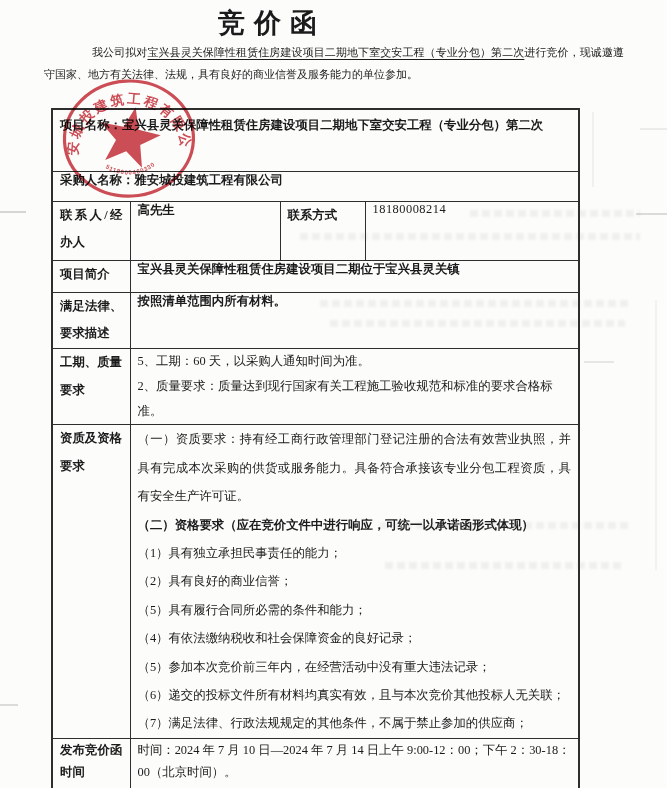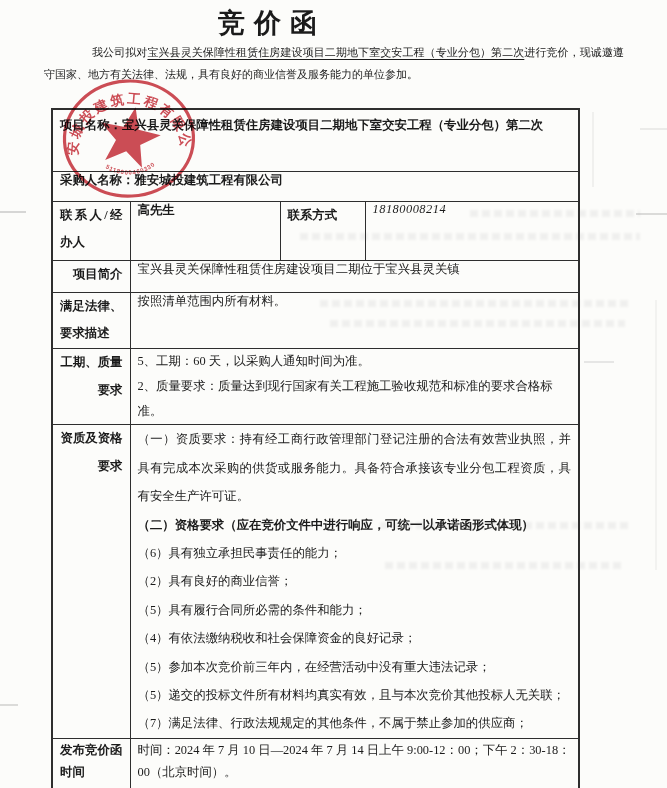--- a/index.html
+++ b/index.html
@@ -40,28 +40,28 @@
     vertical-align:top;
     padding:0 7px;
     font-size:12.4px;
   }
   table.doc-table{border:2px solid var(--border);}
   .label-cell{
     font-weight:bold;font-size:13px;
     text-align:justify;line-height:2.25;
     padding:6px 5px 6px 6px;
   }
-  .lc-center{text-align:right;}
+  .lc-center{text-align:left;}
   .lc-middle{vertical-align:middle;}
   .lc-tight{line-height:1.78;}
   .r1-cell{font-weight:bold;font-size:13.4px;line-height:30px;padding:7px 8px;}
   .r2-cell{font-weight:bold;font-size:13.2px;padding-top:5px;}
   .name-cell{font-weight:bold;font-size:13px;padding-top:7px;}
-  .phone-cell{font-size:13px;padding-top:8px;letter-spacing:.5px;font-style:italic;}
-  .bold-val{font-weight:normal;font-size:12.8px;padding-top:6px;}
+  .phone-cell{font-size:13px;padding-top:8px;letter-spacing:.5px;}
+  .bold-val{font-weight:bold;font-size:12.8px;padding-top:6px;}
   .sched-cell{line-height:25px;padding-top:6px;}
   .qual-cell{line-height:28.4px;padding:9px 10px 0 10px;}
   .qual-cell p{margin:0;text-align:justify;}
   .qual-cell .q-bold{font-weight:bold;}
   .time-cell{line-height:22px;padding-top:5px;font-size:12.6px;}
 
   
   .stamp{
     position:absolute;left:62px;top:78px;width:136px;height:123px;
     mix-blend-mode:multiply;opacity:.88;
@@ -123,26 +123,26 @@
     <td colspan="3" class="sched-cell">
       <div>5、工期：60 天，以采购人通知时间为准。</div>
       <div>2、质量要求：质量达到现行国家有关工程施工验收规范和标准的要求合格标准。</div>
     </td>
   </tr>
   <tr style="height:312px">
     <td class="label-cell lc-center lc-middle">资质及资格要求</td>
     <td colspan="3" class="qual-cell">
       <p>（一）资质要求：持有经工商行政管理部门登记注册的合法有效营业执照，并具有完成本次采购的供货或服务能力。具备符合承接该专业分包工程资质，具有安全生产许可证。</p>
       <p class="q-bold">（二）资格要求（应在竞价文件中进行响应，可统一以承诺函形式体现）</p>
-      <p>（6）具有独立承担民事责任的能力；</p>
+      <p>（1）具有独立承担民事责任的能力；</p>
       <p>（2）具有良好的商业信誉；</p>
       <p>（5）具有履行合同所必需的条件和能力；</p>
       <p>（4）有依法缴纳税收和社会保障资金的良好记录；</p>
       <p>（5）参加本次竞价前三年内，在经营活动中没有重大违法记录；</p>
-      <p>（5）递交的投标文件所有材料均真实有效，且与本次竞价其他投标人无关联；</p>
+      <p>（6）递交的投标文件所有材料均真实有效，且与本次竞价其他投标人无关联；</p>
       <p>（7）满足法律、行政法规规定的其他条件，不属于禁止参加的供应商；</p>
     </td>
   </tr>
   <tr style="height:55px">
     <td class="label-cell lc-tight">发布竞价函时间</td>
     <td colspan="3" class="time-cell">时间：2024 年 7 月 10 日—2024 年 7 月 14 日上午 9:00-12：00；下午 2：30-18：00（北京时间）。</td>
   </tr>
 </tbody>
   </table>
 

